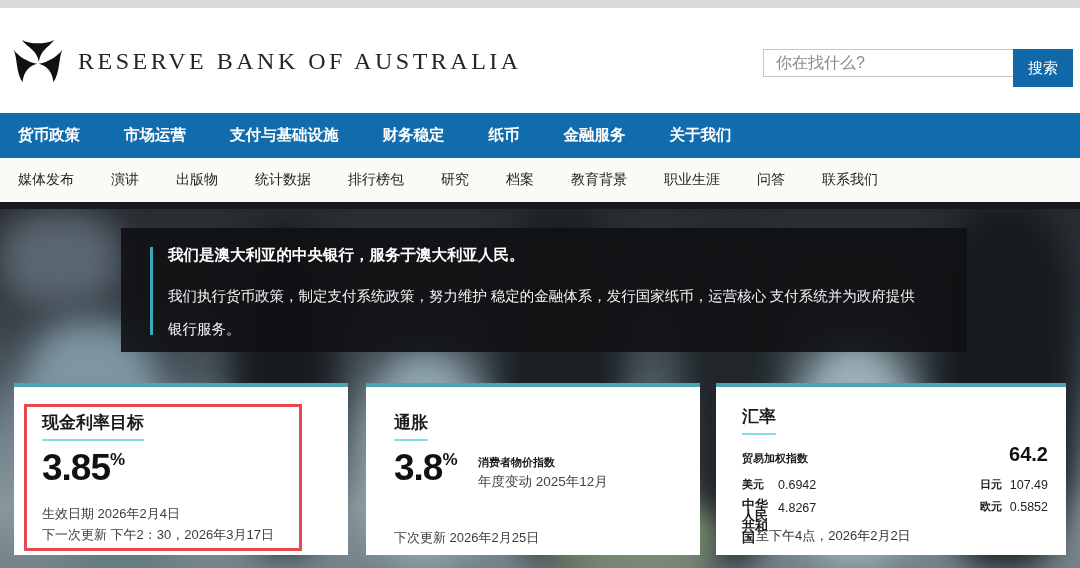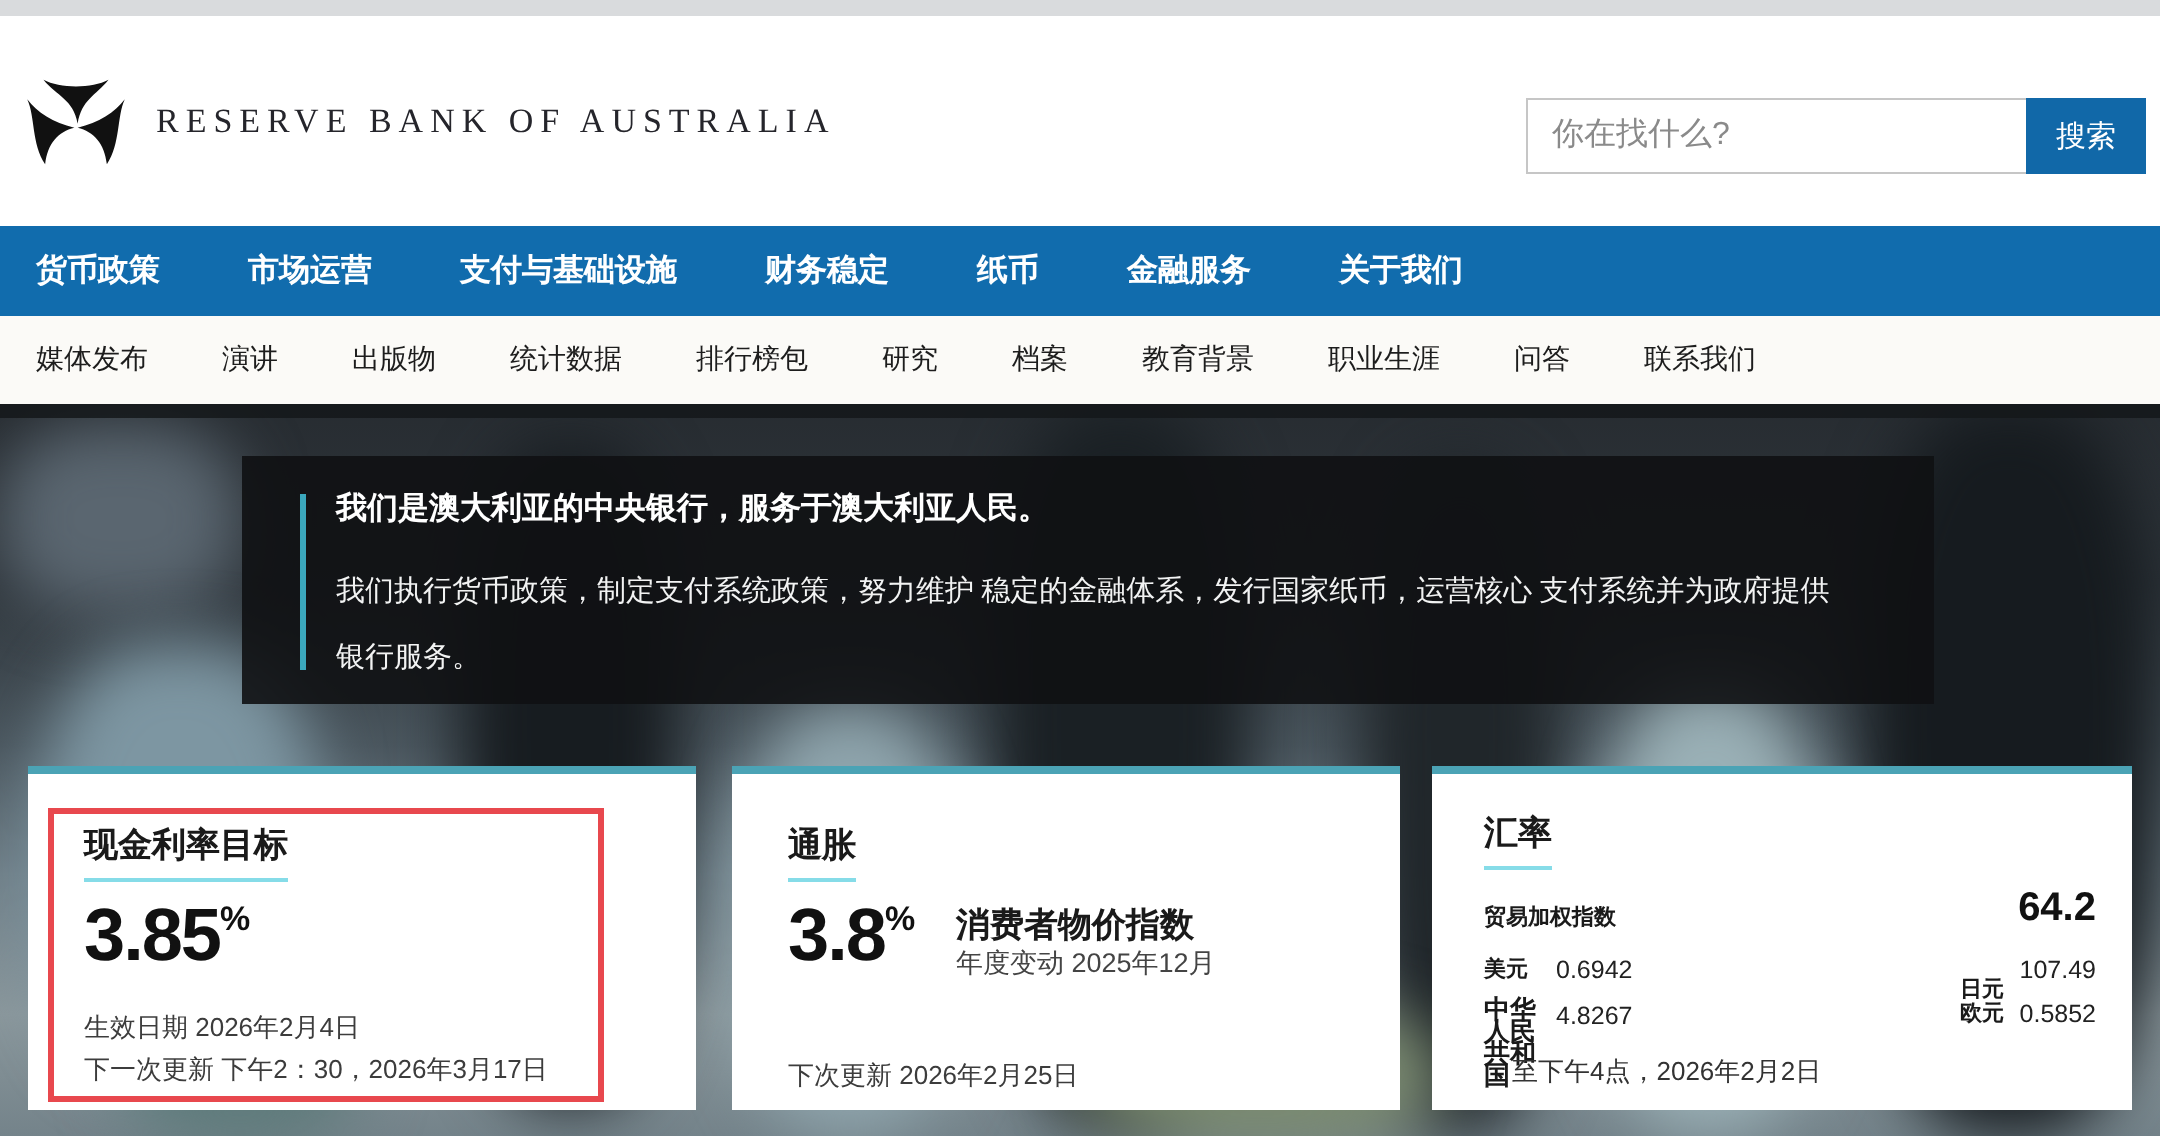--- a/index.html
+++ b/index.html
@@ -7,23 +7,23 @@
   body { font-family:"Liberation Sans","DejaVu Sans",sans-serif; background:#fff; }
   .page { position:relative; width:1080px; height:568px; overflow:hidden; background:#fff; }
 
   
   .topstrip { height:8px; background:#d9dbdd; }
 
   
   .site-header { position:relative; height:105px; background:#fff; }
   .logo-link { position:absolute; left:12px; top:26px; display:flex; align-items:center; text-decoration:none; color:#25252b; }
   .logo-mark { width:52px; height:54px; }
-  .wordmark { margin-left:14px; font-family:"Liberation Serif","DejaVu Serif",serif; font-size:17px; letter-spacing:3.5px; color:#25252b; font-weight:500; white-space:nowrap; }
+  .wordmark { margin-left:14px; font-family:"Liberation Serif","DejaVu Serif",serif; font-size:24px; letter-spacing:3.5px; color:#25252b; font-weight:500; white-space:nowrap; }
   .search-wrap { position:absolute; right:7px; top:41px; display:flex; height:38px; }
-  .search-input { width:250px; height:38px; border:1px solid #c6c6c6; border-right:none; padding:0 12px; font-size:16px; color:#333; outline:none; font-family:inherit; }
+  .search-input { width:250px; height:28px; border:1px solid #c6c6c6; border-right:none; padding:0 12px; font-size:16px; color:#333; outline:none; font-family:inherit; }
   .search-input::placeholder { color:#8a8a8a; }
   .search-btn { width:60px; height:38px; background:#1168a8; color:#fff; border:none; font-size:15px; cursor:pointer; font-family:inherit; }
 
   
   .main-nav { height:45px; background:#116cad; display:flex; align-items:center; padding:16px 18px; gap:44px; }
   .main-nav a { color:#fff; font-size:15.5px; font-weight:bold; text-decoration:none; white-space:nowrap; }
 
   
   .sub-nav { height:44px; background:#fbfaf7; display:flex; align-items:center; padding:0 18px; gap:37px; }
   .sub-nav a { color:#1d1d1d; font-size:14px; text-decoration:none; white-space:nowrap; }
@@ -51,32 +51,32 @@
   .small-note { font-size:13px; color:#3c3c3c; line-height:21px; }
 
   .c1-title { position:absolute; left:28px; top:24px; }
   .c1-value { position:absolute; left:28px; top:62px; }
   .c1-notes { position:absolute; left:28px; top:116px; }
   .annotation-box { position:absolute; left:10px; top:17px; width:278px; height:147px; border:3px solid #e8484e; pointer-events:none; }
 
   .c2-title { position:absolute; left:28px; top:24px; }
   .c2-value { position:absolute; left:28px; top:62px; }
   .c2-side  { position:absolute; left:112px; top:66px; }
-  .c2-side .lbl { font-size:17px; font-weight:bold; color:#1a1a1a; line-height:19px; }
+  .c2-side .lbl { font-size:11px; font-weight:bold; color:#1a1a1a; line-height:19px; }
   .c2-side .sub { font-size:13.5px; color:#444; line-height:19px; }
   .c2-note { position:absolute; left:28px; top:140px; }
 
   .c3-title { position:absolute; left:26px; top:18px; }
   .fx-label { font-size:11px; font-weight:bold; color:#1a1a1a; }
   .fx-value { font-size:12.5px; color:#222; }
   .c3-twi-label { position:absolute; left:26px; top:64px; }
   .c3-twi-value { position:absolute; right:18px; top:56px; font-size:20px; font-weight:bold; color:#111; }
   .c3-usd-label { position:absolute; left:26px; top:90px; }
   .c3-usd-value { position:absolute; left:62px; top:91px; }
-  .c3-jpy-label { position:absolute; right:64px; top:100px;text-align:right; }
+  .c3-jpy-label { position:absolute; right:64px; top:90px;text-align:right; }
   .c3-jpy-value { position:absolute; right:18px; top:91px; }
   .c3-cny-label { position:absolute; left:26px; top:112px; width:36px; font-size:13px; font-weight:bold; line-height:11px; color:#1a1a1a; word-break:break-all; }
   .c3-cny-value { position:absolute; left:62px; top:114px; }
   .c3-eur-label { position:absolute; right:64px; top:112px; }
   .c3-eur-value { position:absolute; right:18px; top:113px; }
   .c3-asat { position:absolute; left:40px; top:140px; font-size:13px; color:#333; }
 </style>
 </head>
 <body>
 

